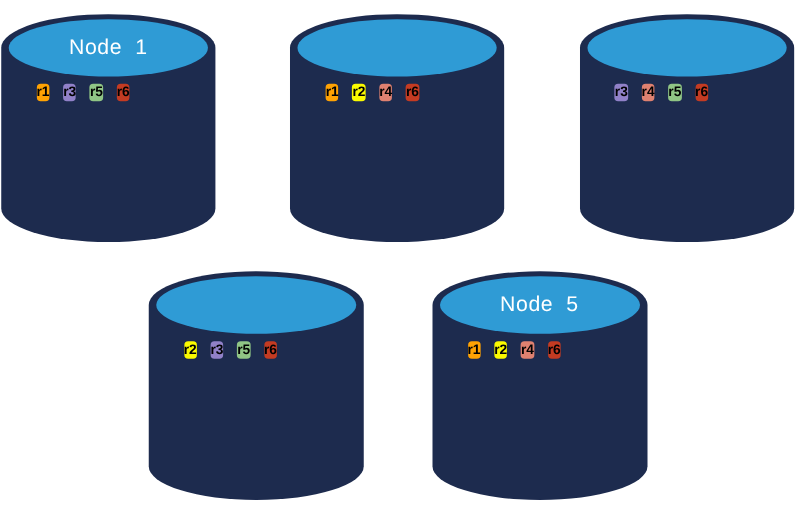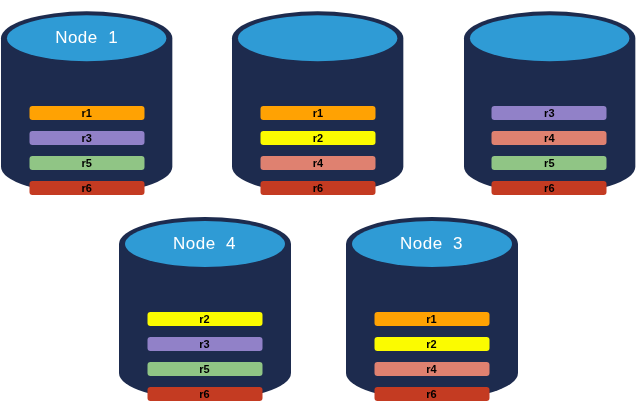--- a/index.html
+++ b/index.html
@@ -5,21 +5,21 @@
   html, body { margin: 0; padding: 0; background: #ffffff; }
   .canvas {
     position: relative;
     width: 636px;
     height: 408px;
     background: #ffffff;
     font-family: "Liberation Sans", sans-serif;
     overflow: hidden;
   }
   .row { display: flex; justify-content: center; }
-  .row-top { margin-top: 10px; gap: 58px; }
+  .row-top { margin-top: 10px; gap: 58px; justify-content: flex-end; }
   .row-bottom { margin-top: 20px; gap: 53px; }
   .node { position: relative; width: 174px; height: 186px; }
   .cyl { position: absolute; inset: 0; width: 100%; height: 100%; display: block; }
   .cyl-body { fill: var(--cyl-body, #1D2B4E); }
   .cyl-top { fill: var(--cyl-top, #2F9BD5); }
   .node-title {
     position: absolute;
     top: 18px;
     left: 0;
     width: 100%;
@@ -29,23 +29,22 @@
     letter-spacing: 0.5px;
     white-space: pre;
   }
   .bars {
     position: absolute;
     top: 57px;
     left: 50%;
     transform: translateX(-50%);
     width: 115px;
     display: flex;
-    flex-direction: column;
+    flex-direction: row;
     gap: 11px;
-    margin-top: 39px;
   }
   .bar {
     height: 14px;
     line-height: 14px;
     border-radius: 3px;
     text-align: center;
     font-size: 11px;
     font-weight: bold;
     color: var(--bar-text, #000000);
   }
@@ -94,35 +93,34 @@
           <div class="bar" style="background: rgb(196, 59, 34);">r6</div>
         </div>
   </div>
 </div>
   <div class="row row-bottom">
   <div class="node">
     <svg class="cyl" viewBox="0 0 174 186" xmlns="http://www.w3.org/2000/svg" aria-hidden="true">
       <path class="cyl-body" d="M1,28 A86,27 0 0 1 173,28 L173,157 A86,27 0 0 1 1,157 Z"></path>
       <ellipse class="cyl-top" cx="87" cy="28" rx="80" ry="23"></ellipse>
     </svg>
-    <div class="node-title">Node  4</div>
     <div class="bars">
           <div class="bar" style="background: rgb(251, 251, 0);">r2</div>
           <div class="bar" style="background: rgb(145, 129, 200);">r3</div>
           <div class="bar" style="background: rgb(144, 197, 133);">r5</div>
           <div class="bar" style="background: rgb(196, 59, 34);">r6</div>
         </div>
   </div>
 
   <div class="node">
     <svg class="cyl" viewBox="0 0 174 186" xmlns="http://www.w3.org/2000/svg" aria-hidden="true">
       <path class="cyl-body" d="M1,28 A86,27 0 0 1 173,28 L173,157 A86,27 0 0 1 1,157 Z"></path>
       <ellipse class="cyl-top" cx="87" cy="28" rx="80" ry="23"></ellipse>
     </svg>
-    <div class="node-title">Node  3</div>
+    <div class="node-title">Node  5</div>
     <div class="bars">
           <div class="bar" style="background: rgb(255, 162, 3);">r1</div>
           <div class="bar" style="background: rgb(251, 251, 0);">r2</div>
           <div class="bar" style="background: rgb(223, 129, 112);">r4</div>
           <div class="bar" style="background: rgb(196, 59, 34);">r6</div>
         </div>
   </div>
 </div>
 </div>
 

